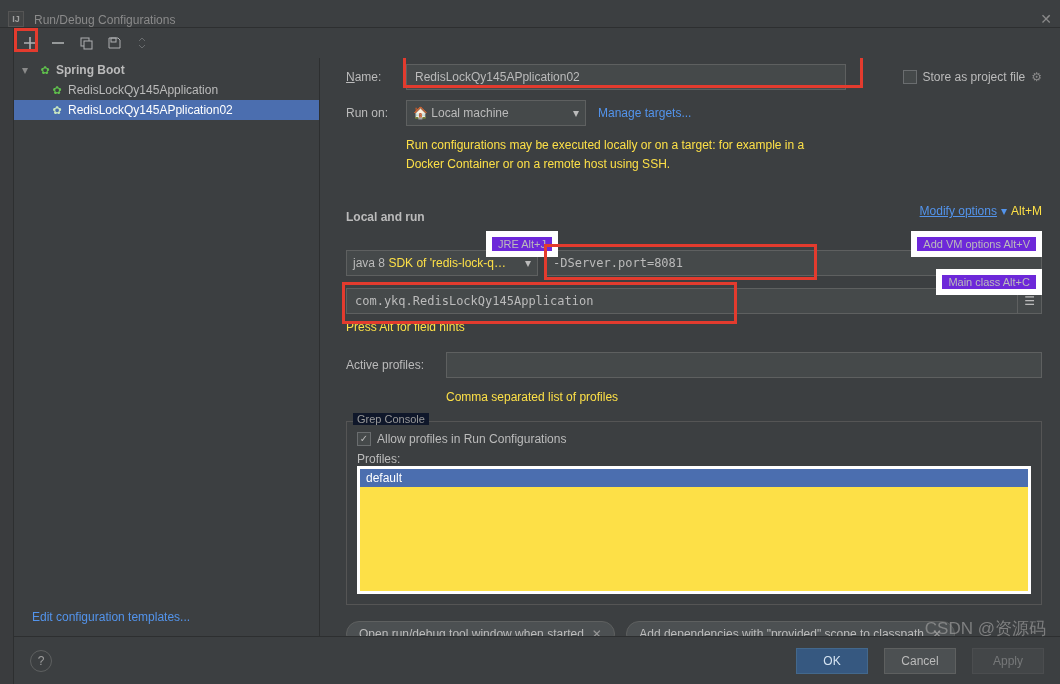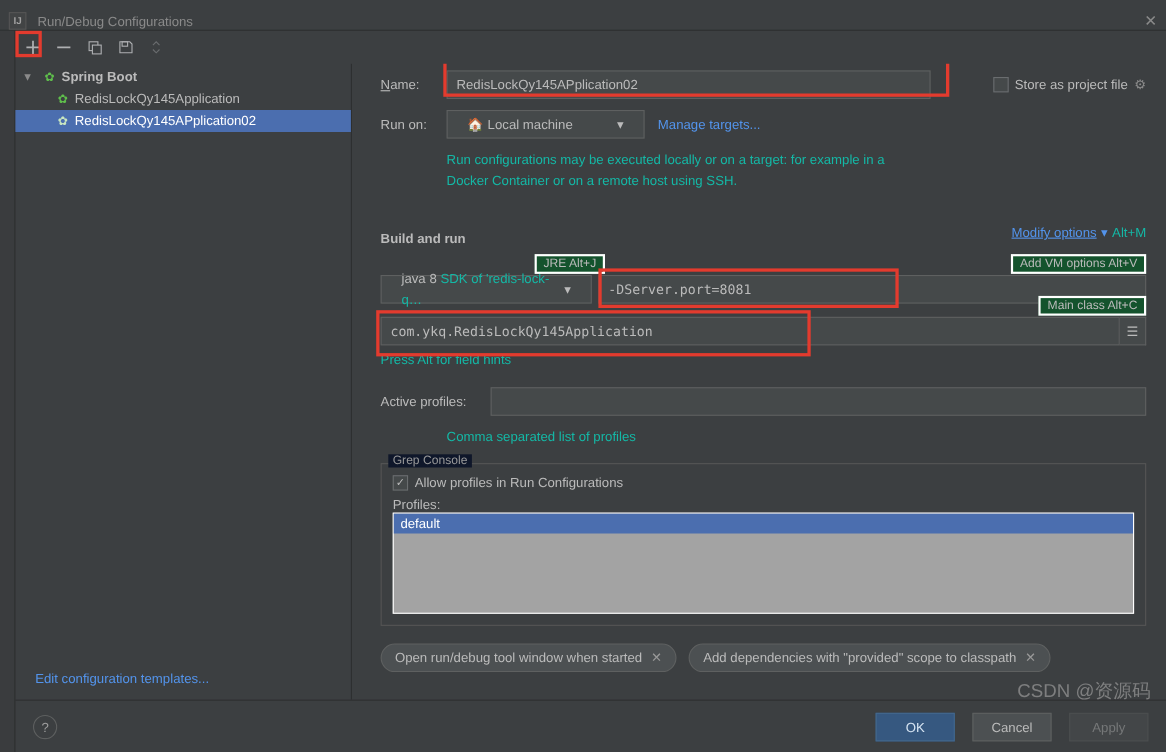--- a/index.html
+++ b/index.html
@@ -19,31 +19,31 @@
   .tree-item{display:flex;align-items:center;height:20px;padding-left:8px;gap:4px}
   .tree-item.sel{background:#4b6eaf;color:#fff}
   .tw{width:12px;color:#8a8a8a}
   .sb-icon{width:14px;height:14px;display:inline-flex;align-items:center;justify-content:center}
   .spring{color:#5fbf4c;font-size:11px}
   .panel{flex:1;padding:6px 18px 0 26px;position:relative;overflow:hidden}
   .row{display:flex;align-items:center;margin-bottom:10px}
   .lbl{width:60px}
   .u{text-decoration:underline}
   .input{height:26px;background:#45494a;border:1px solid #5e6060;color:#bbb;padding:0 8px;font-size:12px}
-  .dropdown{display:flex;align-items:center;justify-content:space-between;padding:0 18px}
-  .hint{color:#14b8a6;font-size:12px;line-height:1.6}
+  .dropdown{display:flex;align-items:center;justify-content:space-between;padding:0 6px}
+  .hint{color:#fde047;font-size:12px;line-height:1.6}
   .link{color:#5394ec;cursor:pointer}
   .link.u{text-decoration:underline}
   .sect{font-weight:bold;color:#bbbbbb;margin:18px 0 6px}
-  .tag-hint{position:absolute;background:#14532d;border:2px solid #ffffff;color:#bbb;padding:1px 6px;font-size:11px;white-space:nowrap}
+  .tag-hint{position:absolute;background:#6d28d9;border:6px solid #ffffff;color:#bbb;padding:1px 6px;font-size:11px;white-space:nowrap}
   .fieldset{border:1px solid #555;padding:8px 10px 10px;margin-top:6px;position:relative}
   .fieldset .legend{position:absolute;top:-9px;left:6px;background:#0f172a;padding:0 4px;color:#999;font-size:11px}
   .chk{display:flex;align-items:center;gap:6px;margin:2px 0 6px}
   .chkbox{width:14px;height:14px;border:1px solid #6a6d6f;background:#45494a;display:inline-flex;align-items:center;justify-content:center;color:#bbb;font-size:10px}
-  .listbox{height:92px;border:1px solid #ffffff;background:#a3a3a3}
+  .listbox{height:128px;border:3px solid #ffffff;background:#fde047}
   .listbox .opt{background:#4b6eaf;color:#fff;padding:2px 6px}
   .pill{display:inline-flex;align-items:center;gap:8px;background:#4c5052;border:1px solid #5e6060;border-radius:14px;height:26px;padding:0 12px;color:#bbb;margin-right:8px}
   .pill .x{color:#999;font-size:12px}
   .footer{height:48px;border-top:1px solid #2d2f30;display:flex;align-items:center;padding:0 16px;gap:16px}
   .help{width:22px;height:22px;border:1px solid #5e6060;border-radius:50%;display:inline-flex;align-items:center;justify-content:center;color:#9e9e9e}
   .btn{height:26px;min-width:72px;border:1px solid #5e6060;background:#4c5052;color:#bbb;display:inline-flex;align-items:center;justify-content:center;padding:0 14px;cursor:pointer}
   .btn.primary{background:#365880;border-color:#43688c;color:#d6e4f2}
   .btn.dis{opacity:.45}
   .edit-link{position:absolute;left:18px;bottom:60px;color:#5394ec;cursor:pointer}
   .gear{color:#8a8a8a;margin-left:6px}
@@ -126,21 +126,21 @@
         <span class="lbl">Run on:</span>
         <div class="input dropdown" style="width:180px">
           <span>🏠 <span>Local machine</span></span>
           <span>▾</span>
         </div>
         <span class="link" style="margin-left:12px">Manage targets...</span>
       </div>
       <div class="hint" style="margin-left:60px;width:420px">Run configurations may be executed locally or on a target: for example in a Docker Container or on a remote host using SSH.</div>
 
       <div style="display:flex;align-items:center;margin-top:18px">
-        <span class="sect">Build and run</span>
+        <span class="sect">Local and run</span>
         <div style="flex:1"></div>
         <span class="link u">Modify options</span>
         <span style="color:#5394ec;margin:0 4px">▾</span>
         <span class="hint">Alt+M</span>
       </div>
 
       <div style="position:relative;margin-top:20px">
         <div class="tag-hint" style="top:-19px;left:140px">JRE Alt+J</div>
         <div class="tag-hint" style="top:-19px;right:0">Add VM options Alt+V</div>
         <div style="display:flex;gap:6px">
@@ -160,21 +160,21 @@
           <span class="input" style="width:24px;display:inline-flex;align-items:center;justify-content:center;border-left:none">☰</span>
         </div>
         <div class="redbox" style="left:-4px;top:-6px;width:395px;height:42px"></div>
       </div>
       <div class="hint" style="margin-top:4px">Press Alt for field hints</div>
 
       <div class="row" style="margin-top:14px">
         <span style="width:100px">Active profiles:</span>
         <input class="input" style="flex: 1 1 0%;">
       </div>
-      <div class="hint" style="margin-left:60px">Comma separated list of profiles</div>
+      <div class="hint" style="margin-left:100px">Comma separated list of profiles</div>
 
       <div class="fieldset" style="margin-top:14px">
         <span class="legend">Grep Console</span>
         <div class="chk">
           <span class="chkbox">✓</span>
           <span>Allow profiles in Run Configurations</span>
         </div>
         <div>Profiles:</div>
         <div class="listbox">
           <div class="opt">default</div>

